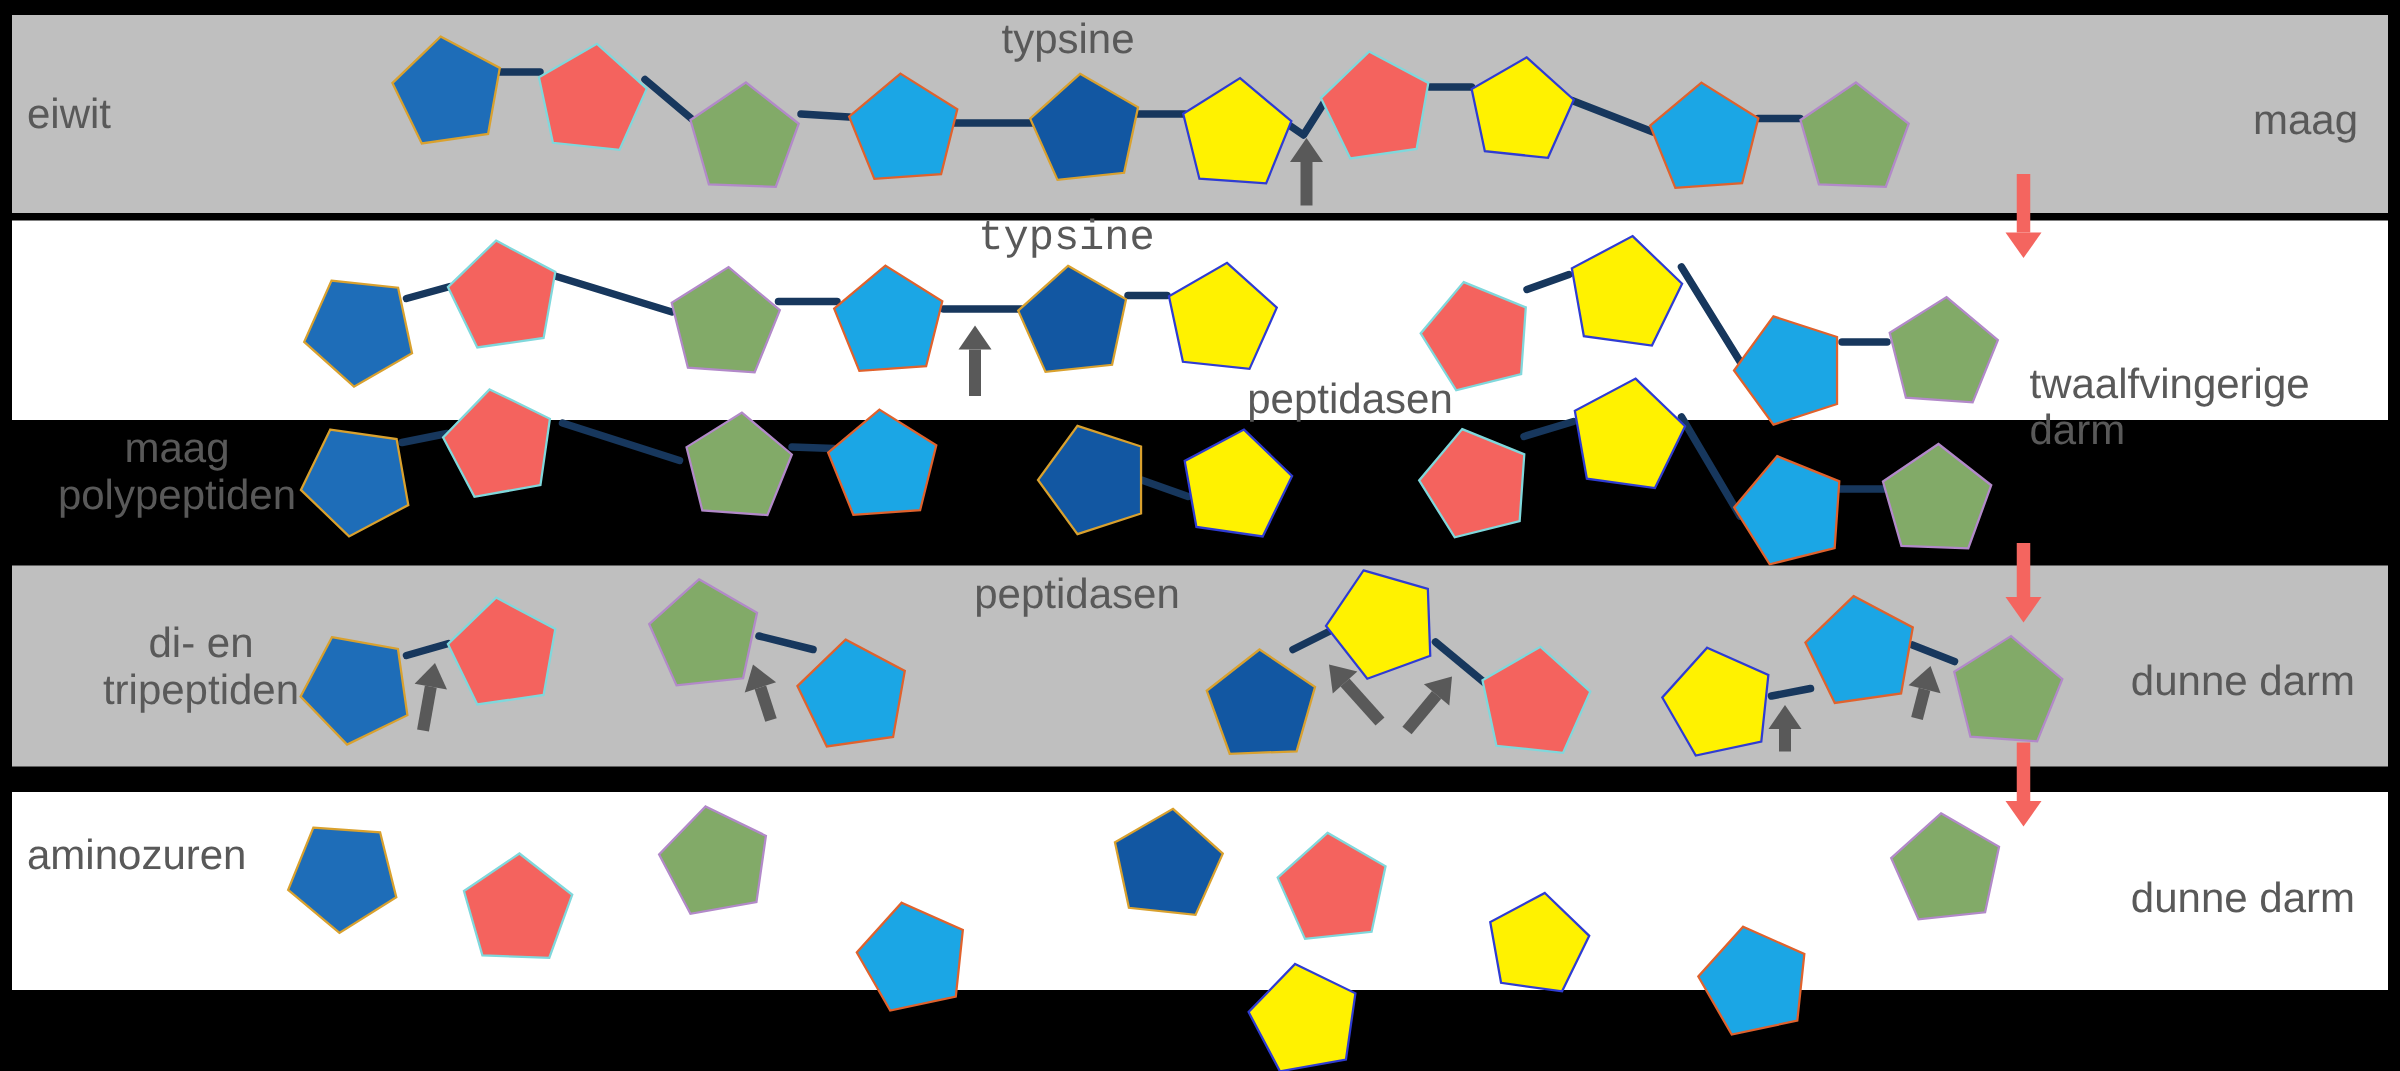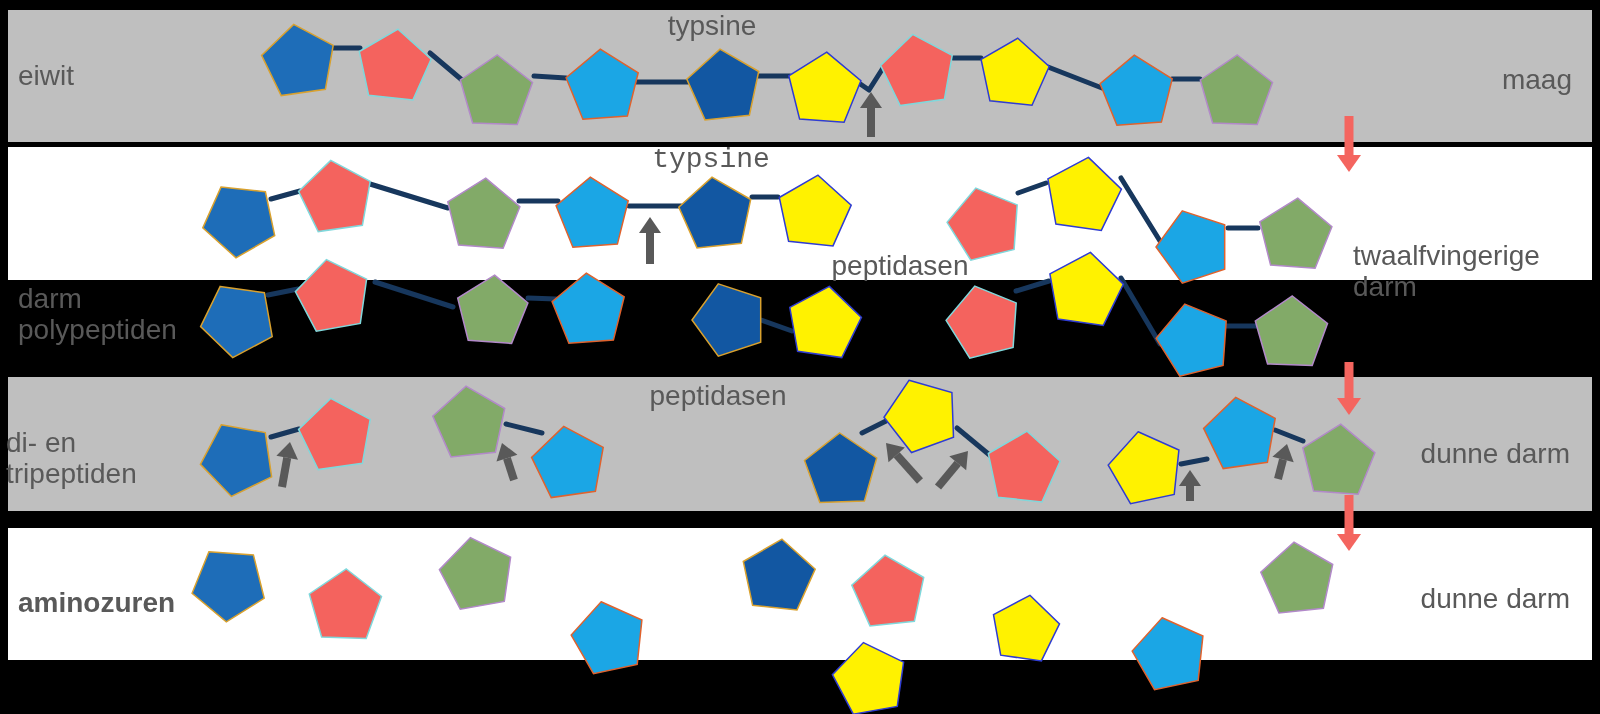--- a/index.html
+++ b/index.html
@@ -5,20 +5,21 @@
   html,body { margin:0; padding:0; background:#000; }
   .stage {
     position:relative; width:1600px; height:714px;
     background:#000; overflow:hidden;
     font-family:"Liberation Sans", sans-serif;
   }
   .stage svg { position:absolute; left:0; top:0; }
   .lbl {
     position:absolute; color:#595959; font-size:28px; line-height:31px;
     white-space:normal;
+    text-align:center;
   }
   .lbl.center { text-align:center; }
   .lbl.right  { text-align:left; }
 </style>
 </head>
 <body>
 
 <div class="stage">
   <svg id="diagram-svg" width="1600" height="714" viewBox="0 0 1600 714">
       <rect x="8" y="10" width="1584" height="132" fill="#bfbfbf"></rect>
@@ -124,23 +125,23 @@
       <polygon points="1287,444 1293.7,462.2 1272.4,456.8" fill="#595959"></polygon>
       <line x1="1349" y1="116" x2="1349" y2="155" stroke="#f4655f" stroke-width="9"></line>
       <polygon points="1349,172 1337.0,155.0 1361.0,155.0" fill="#f4655f"></polygon>
       <line x1="1349" y1="362" x2="1349" y2="398" stroke="#f4655f" stroke-width="9"></line>
       <polygon points="1349,415 1337.0,398.0 1361.0,398.0" fill="#f4655f"></polygon>
       <line x1="1349" y1="495" x2="1349" y2="534" stroke="#f4655f" stroke-width="9"></line>
       <polygon points="1349,551 1337.0,534.0 1361.0,534.0" fill="#f4655f"></polygon>
     </svg>
 
   <div class="lbl" style="left:18px; top:60px;">eiwit</div>
-  <div class="lbl" style="left:18px; top:283px; width:200px;">darm polypeptiden</div>
-  <div class="lbl" style="left:6px; top:413px; width:200px;margin-top:14px;">di- en tripeptiden</div>
-  <div class="lbl" style="left:18px; top:587px;font-weight:bold;">aminozuren</div>
+  <div class="lbl" style="left:18px; top:283px; width:200px;">maag polypeptiden</div>
+  <div class="lbl" style="left:34px; top:413px; width:200px;">di- en tripeptiden</div>
+  <div class="lbl" style="left:18px; top:554px;">aminozuren</div>
 
   <div class="lbl center" style="left:612px; top:10px; width:200px;">typsine</div>
   <div class="lbl center" style="left:611px; top:144px; width:200px;font-family:Liberation Mono, monospace;">typsine</div>
   <div class="lbl center" style="left:800px; top:250px; width:200px;">peptidasen</div>
   <div class="lbl center" style="left:618px; top:380px; width:200px;">peptidasen</div>
 
   <div class="lbl right" style="right:28px; top:64px;">maag</div>
   <div class="lbl right" style="right:27px; top:240px; width:220px;">twaalfvingerige darm</div>
   <div class="lbl right" style="right:30px; top:438px;">dunne darm</div>
   <div class="lbl right" style="right:30px; top:583px;">dunne darm</div>

